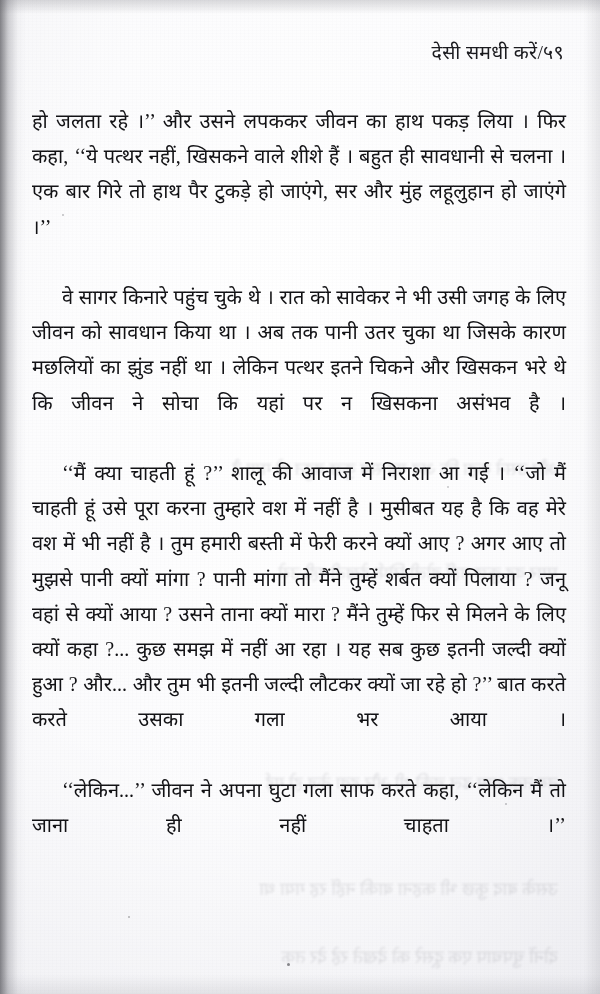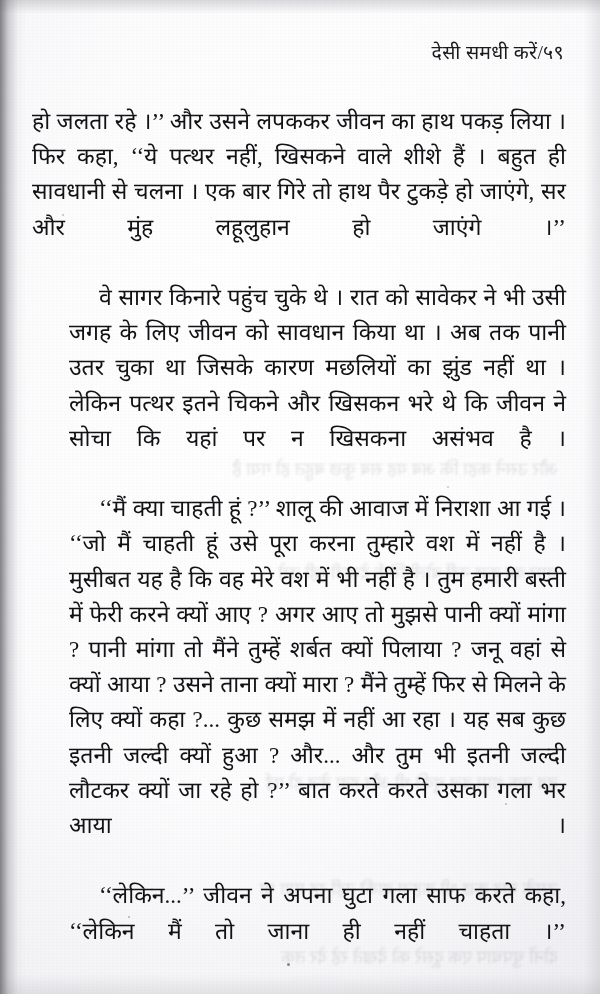--- a/index.html
+++ b/index.html
@@ -100,31 +100,30 @@
   
   .body-text {
     position: absolute;
     top: 104px;
     left: 0;
     width: 534px;
   }
 
   .para {
     margin: 0;
-    font-size: 23px;
+    font-size: 20px;
     line-height: 35.2px;
     text-align: justify;
     text-justify: inter-word;
     word-spacing: 0.5px;
     color: #121215;
   }
 
   .para.indent {
     text-indent: 30px;
-    margin-left: 37px;
   }
 
   
   .para::after {
     content: "";
     display: inline-block;
     width: 100%;
   }
 
   .para.nostretch::after { content: none; }

